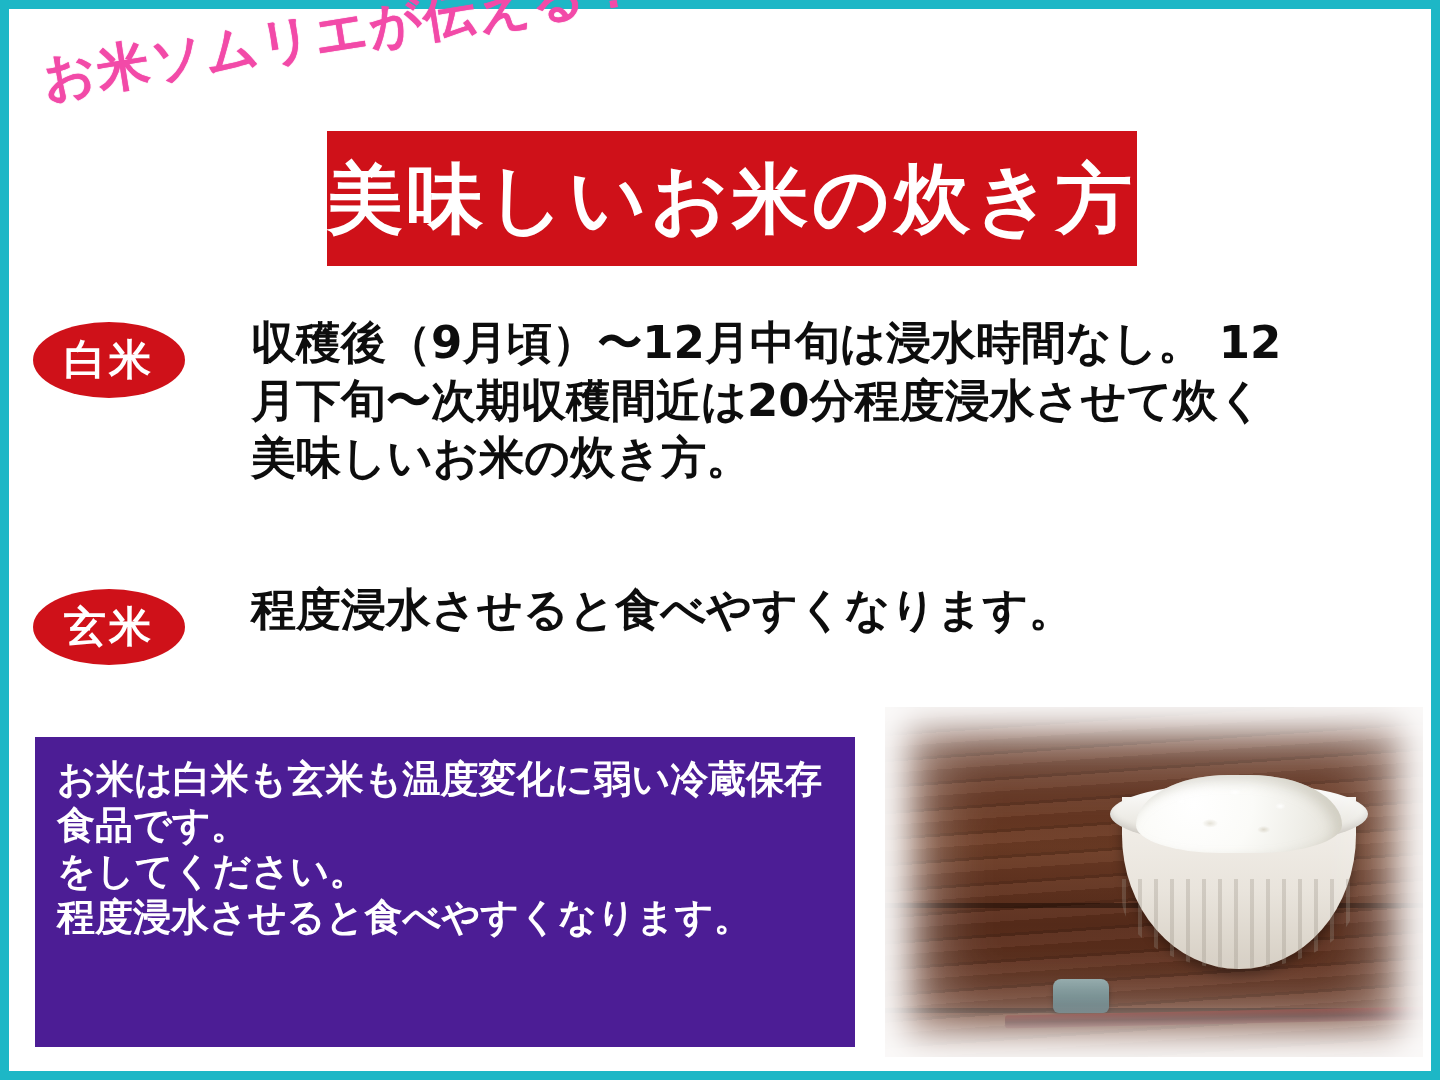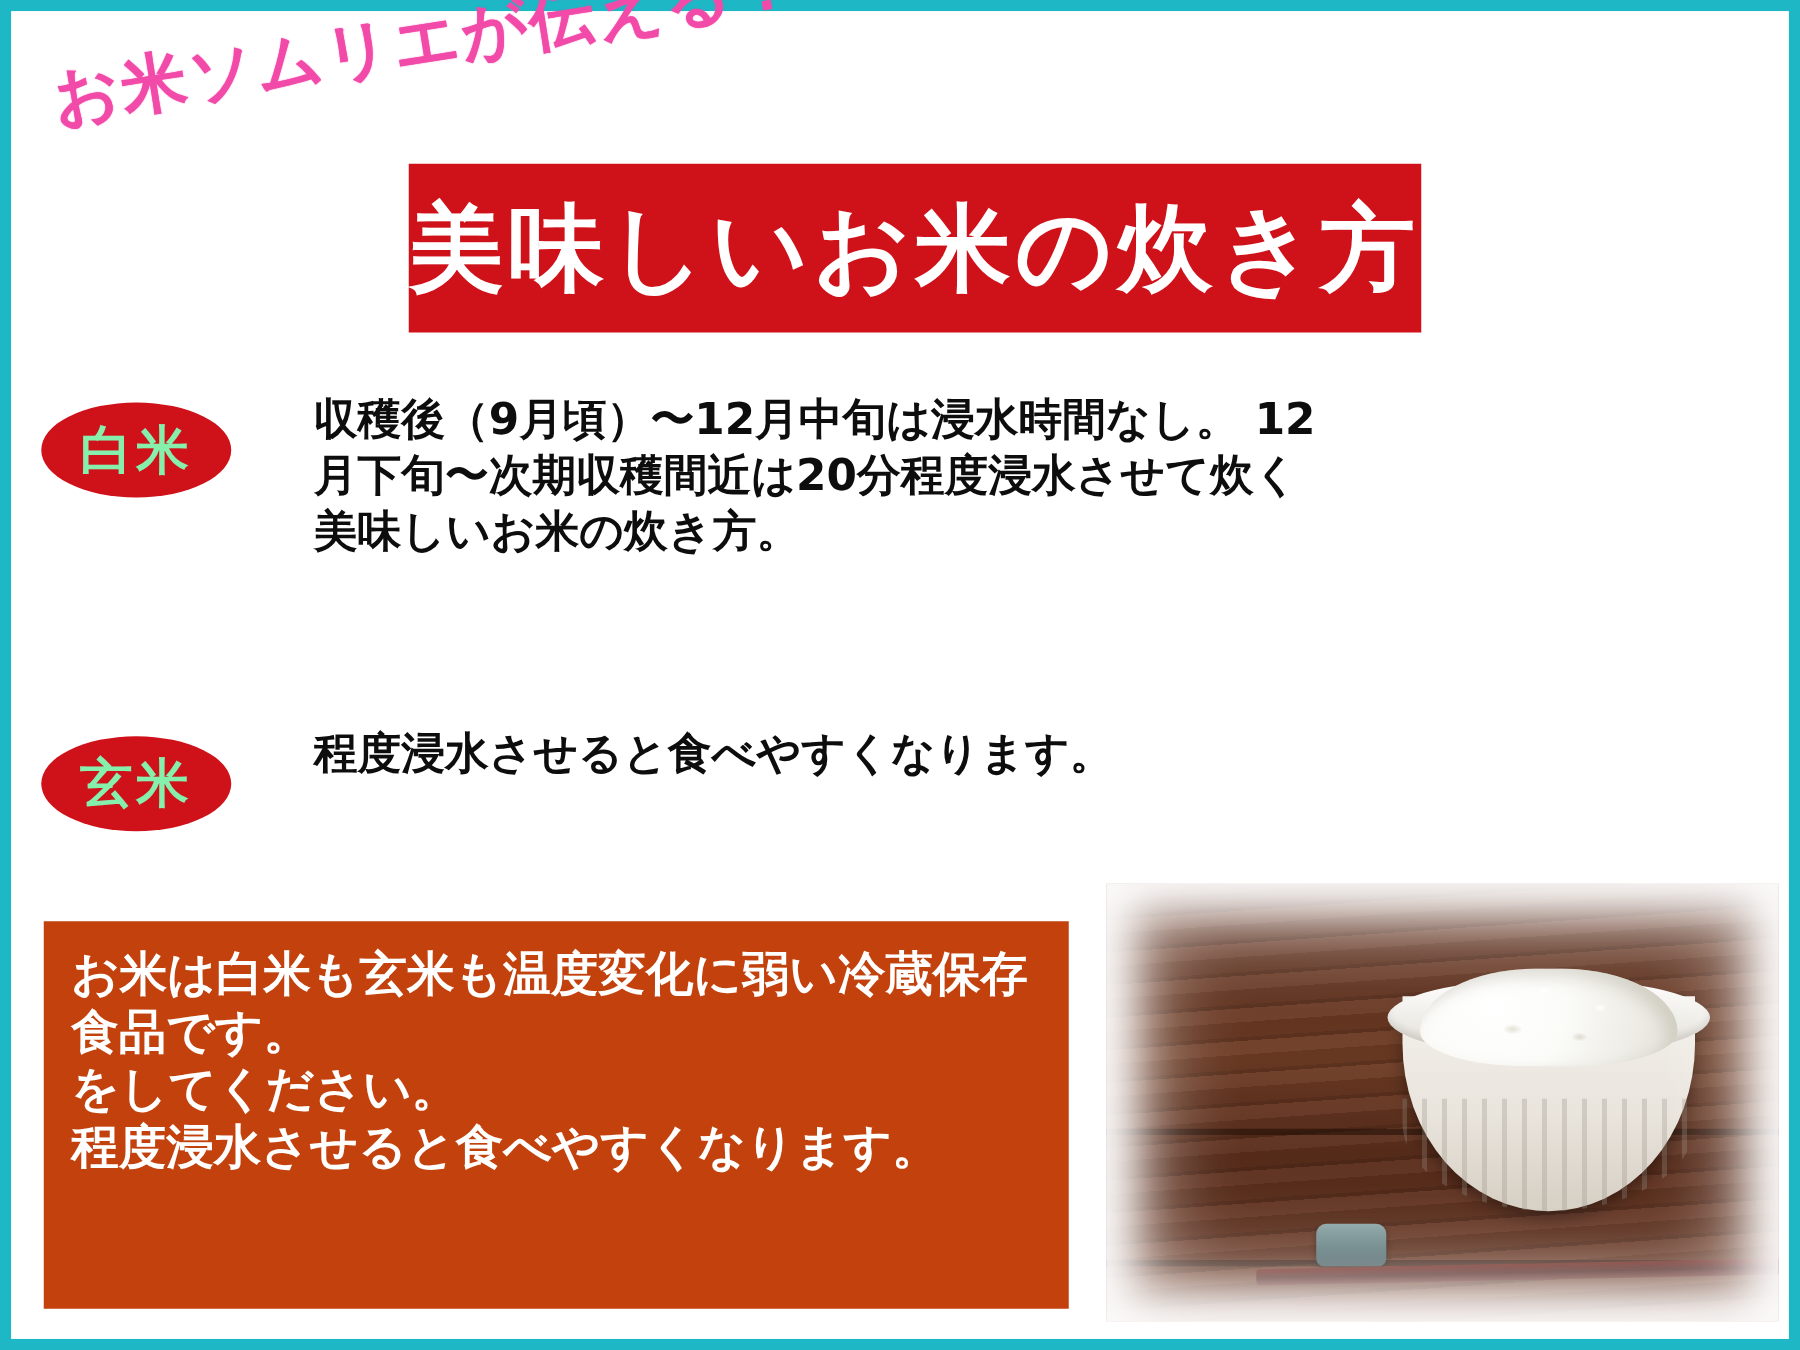--- a/index.html
+++ b/index.html
@@ -77,51 +77,51 @@
   }
   .row-hakumai { top: 305px; }
   .row-genmai  { top: 572px; }
 
   .badge {
     flex: 0 0 auto;
     width: 152px;
     height: 76px;
     border-radius: 50%;
     background: #cf1119;
-    color: #86efac;
+    color: #ffffff;
     font-size: 42px;
     font-weight: bold;
     letter-spacing: 3px;
     display: flex;
     align-items: center;
     justify-content: center;
     margin-top: 8px;
   }
 
   .row-body {
     margin-left: 66px;
     flex: 1 1 auto;
   }
   .row-body .line {
     color: #0d0d0d;
-    font-size: 35px;
+    font-size: 45px;
     font-weight: bold;
     line-height: 1.28;
     letter-spacing: 0px;
     white-space: nowrap;
   }
 
   
   .storage-box {
     position: absolute;
     left: 26px;
     top: 728px;
     width: 820px;
     height: 310px;
-    background: #c2410c;
+    background: #4c1d95;
     box-sizing: border-box;
     padding: 20px 20px 14px 22px;
   }
   .storage-box .line {
     color: #ffffff;
     font-size: 38px;
     font-weight: bold;
     line-height: 1.21;
     white-space: nowrap;
     letter-spacing: 0px;

